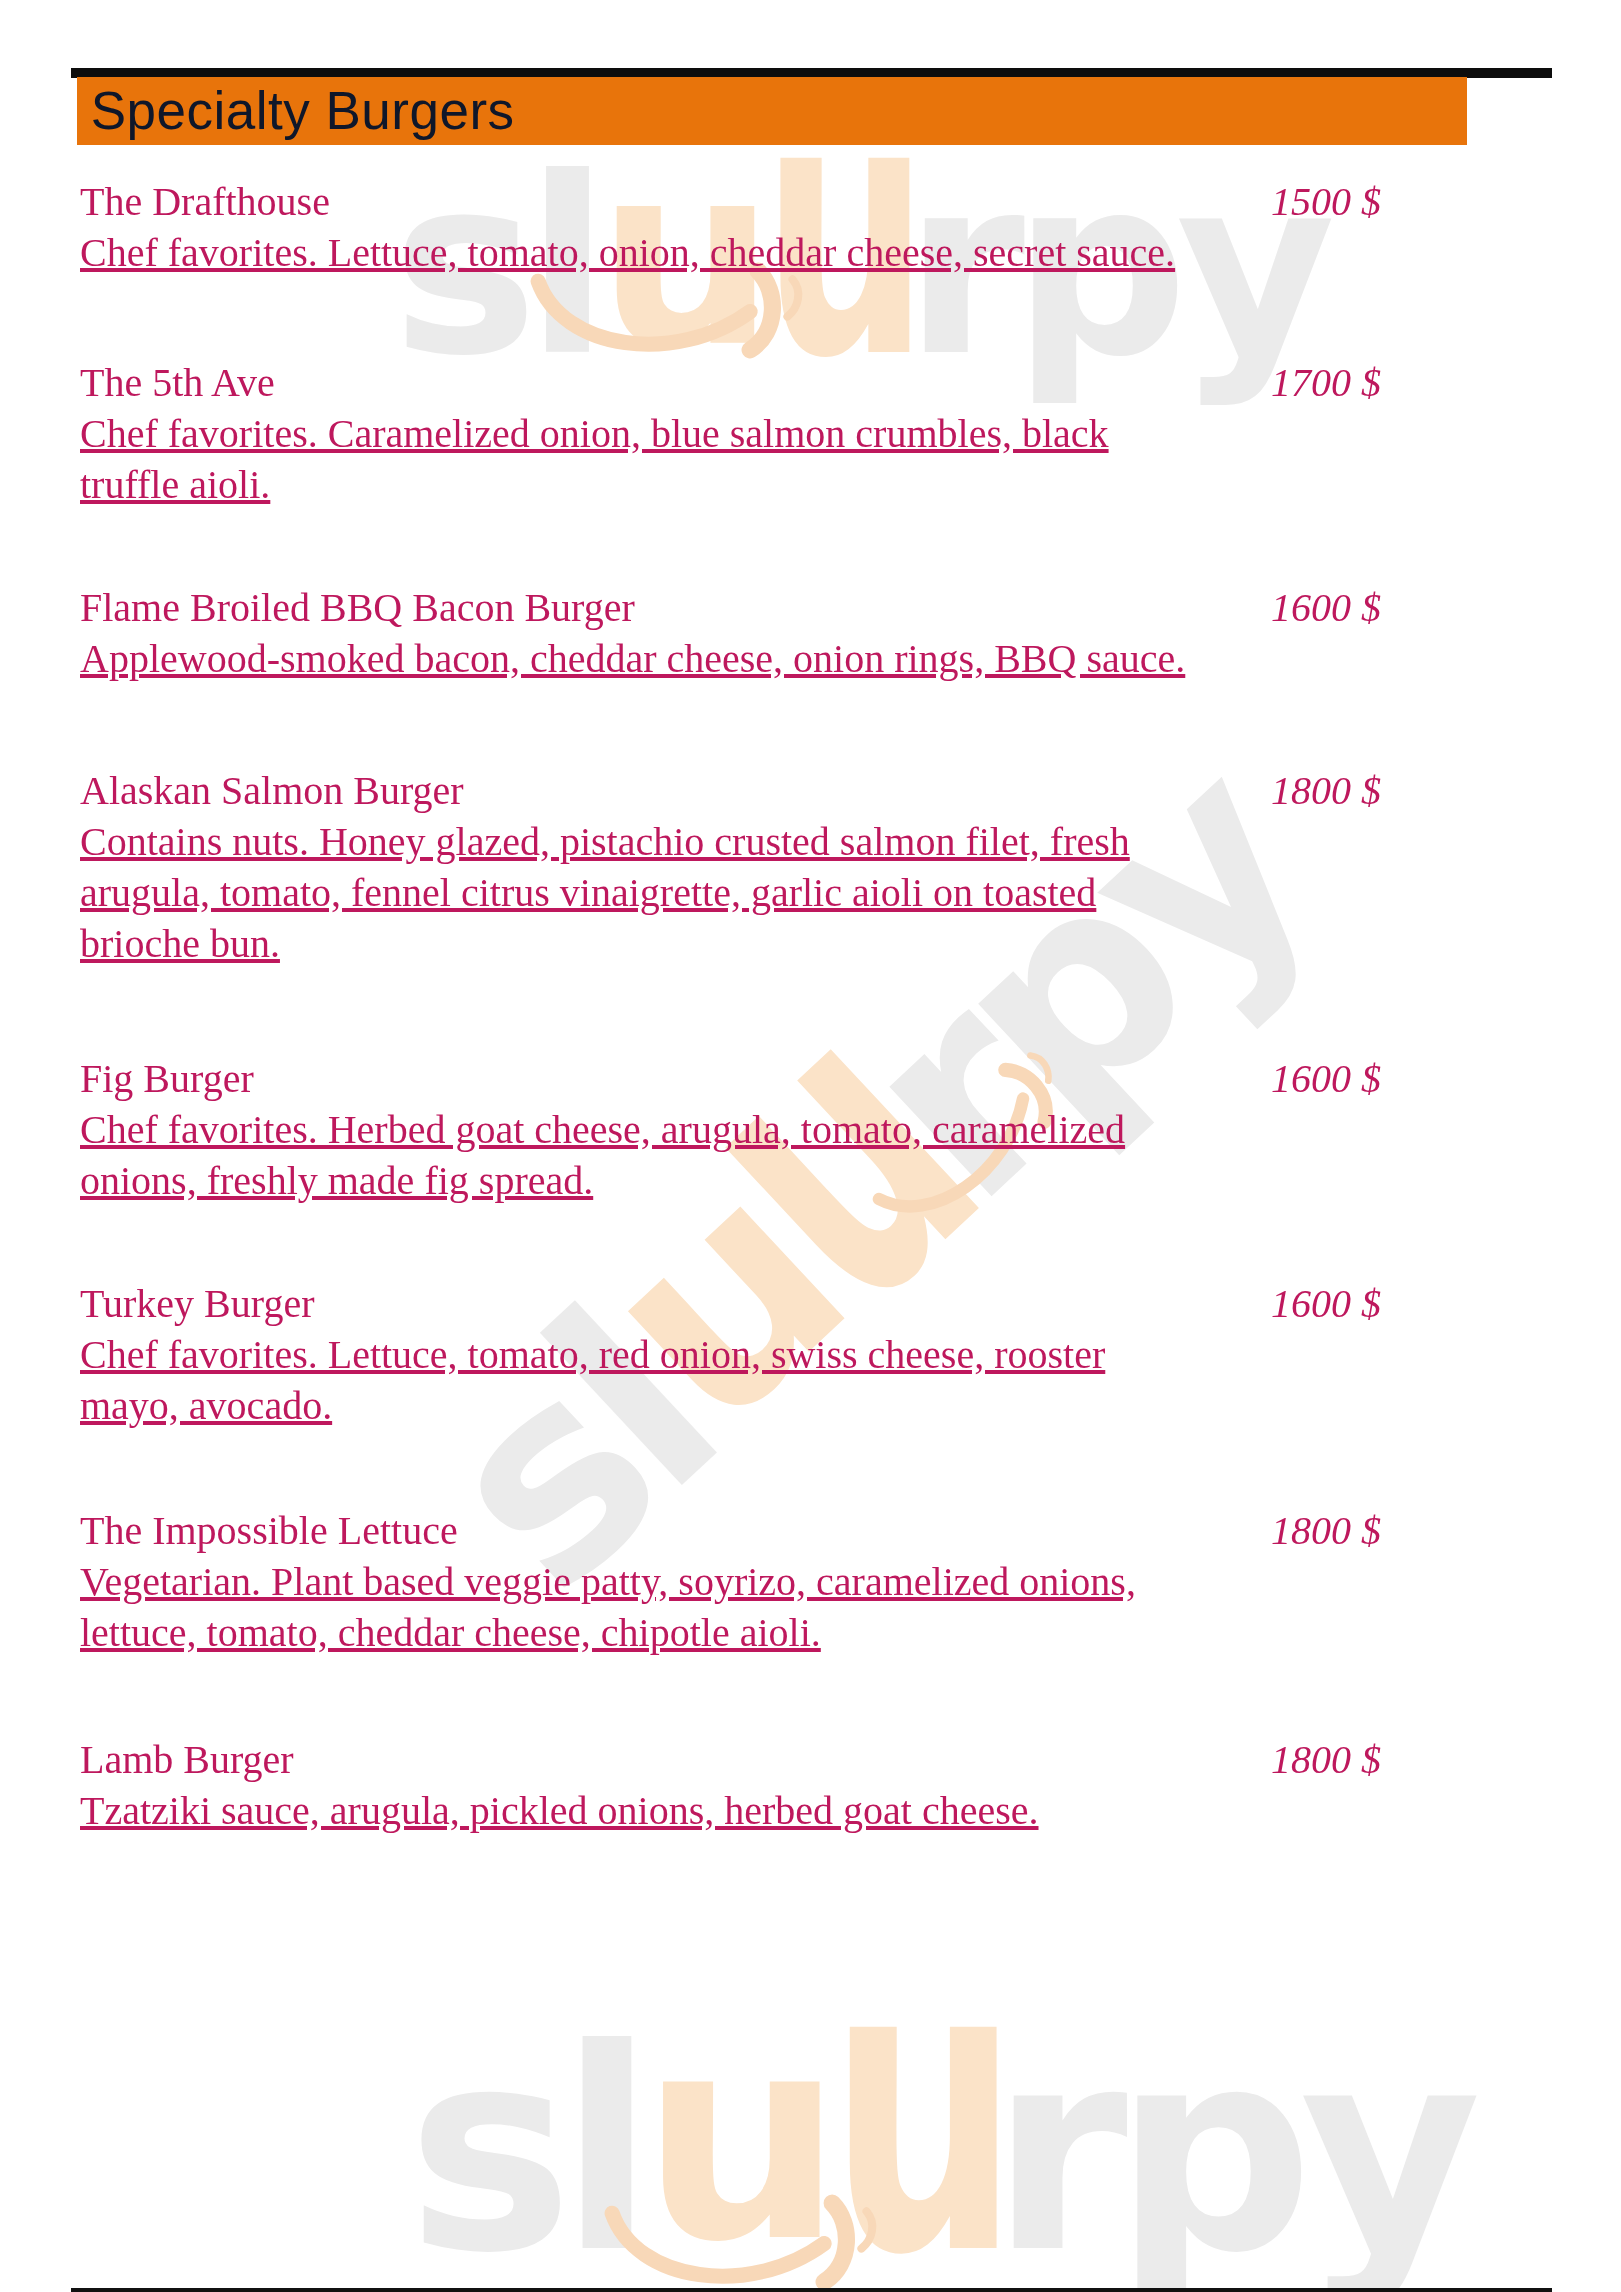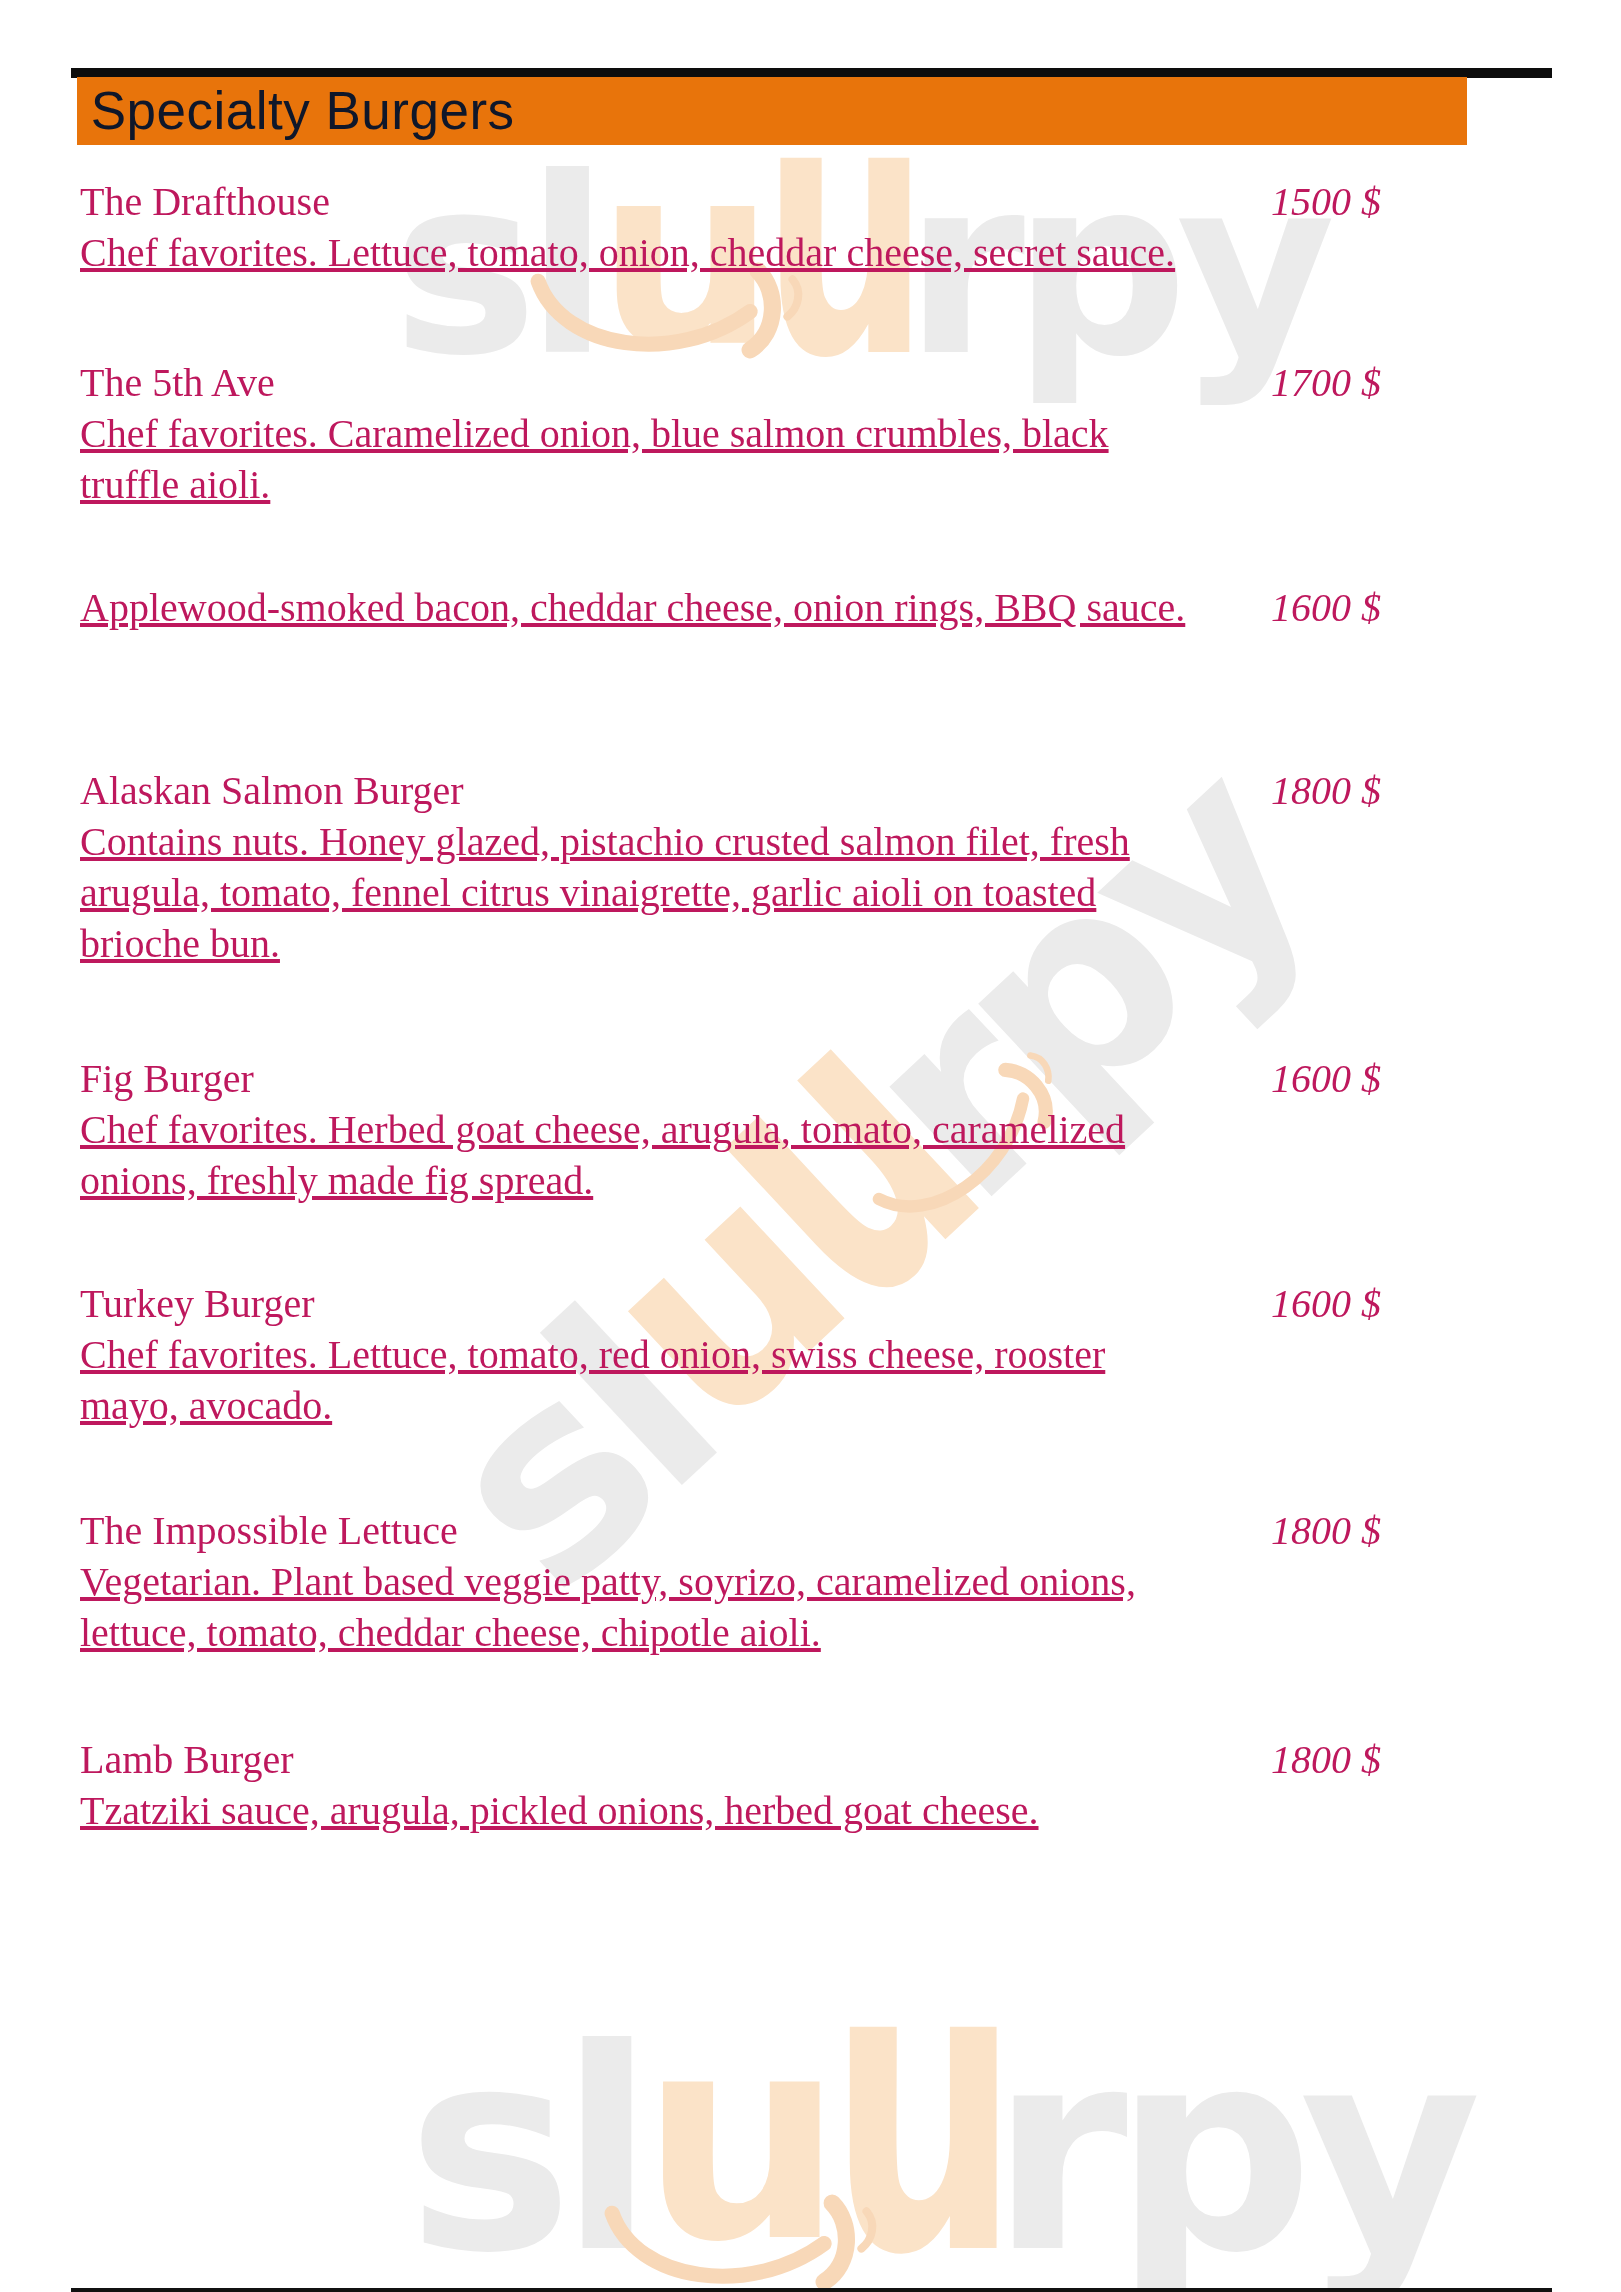--- a/index.html
+++ b/index.html
@@ -110,20 +110,21 @@
   </div>
 
   <div class="item" style="top:357px">
     <span class="name">The 5th Ave</span>
     <span class="price">1700 $</span>
     <span class="desc">Chef favorites. Caramelized onion, blue salmon crumbles, black
 truffle aioli.</span>
   </div>
 
   <div class="item" style="top:582px">
+    <span class="name">Flame Broiled BBQ Bacon Burger</span>
     <span class="price">1600 $</span>
     <span class="desc">Applewood-smoked bacon, cheddar cheese, onion rings, BBQ sauce.</span>
   </div>
 
   <div class="item" style="top:765px">
     <span class="name">Alaskan Salmon Burger</span>
     <span class="price">1800 $</span>
     <span class="desc">Contains nuts. Honey glazed, pistachio crusted salmon filet, fresh
 arugula, tomato, fennel citrus vinaigrette, garlic aioli on toasted
 brioche bun.</span>

